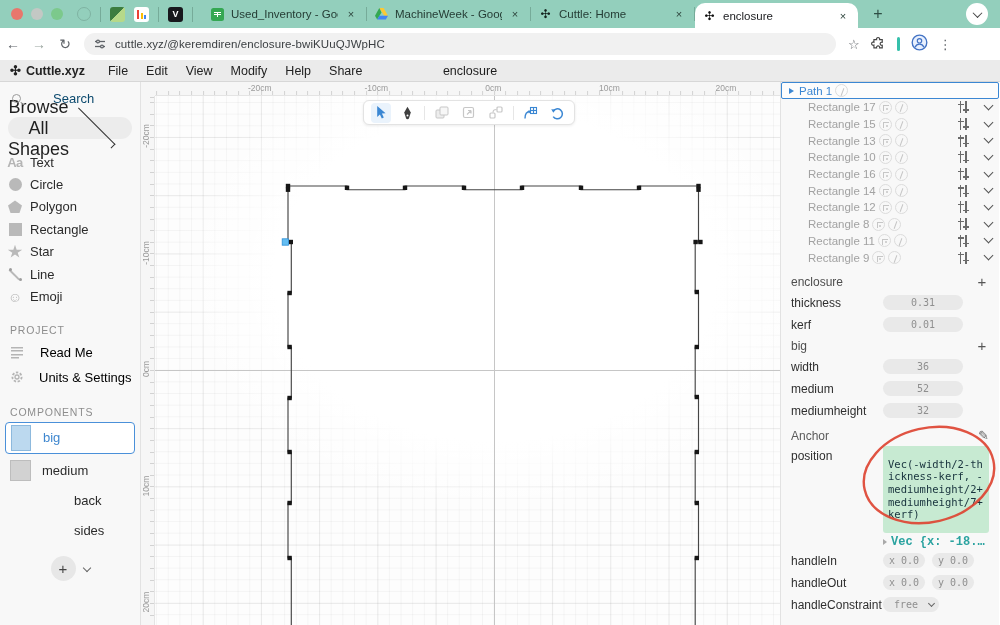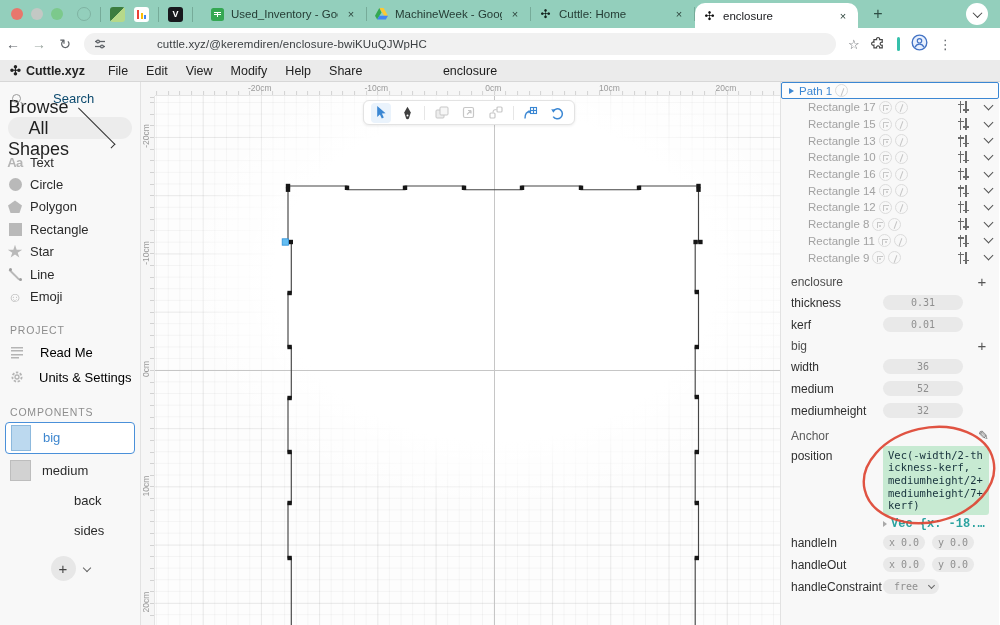--- a/index.html
+++ b/index.html
@@ -34,21 +34,21 @@
   .fav { width:13px; height:13px; flex:0 0 13px; display:flex; align-items:center; justify-content:center; }
   .fav-sheets { background:#34a853; border-radius:2.5px;
      background-image:linear-gradient(#fff,#fff),linear-gradient(#fff,#fff),linear-gradient(#fff,#fff);
      background-size:7px 1px,7px 1px,1px 5px; background-position:3px 4px,3px 6.5px,6px 4px; background-repeat:no-repeat; }
   .fav-cuttle { font-size:12px; color:#14231e; line-height:1; }
   .tab.active .fav-cuttle { color:#111; }
 
   .urlbar { height:32px; background:#fff; display:flex; align-items:center; }
   .nav-ic { font-size:14px; color:#5f6368; width:26px; text-align:center; }
   .nav-ic.fwd { color:#9aa59f; }
-  .omnibox { height:22px; background:#f1f1f1; border-radius:12px; flex:0 0 752px; margin-left:6px; display:flex; align-items:center; padding:0 10px;gap:42px; }
+  .omnibox { height:22px; background:#f1f1f1; border-radius:12px; flex:0 0 752px; margin-left:6px; display:flex; align-items:center; padding:0 10px; }
   .omnibox .site-ic { margin-right:9px; display:flex; }
   .url-text { font-size:11.5px; color:#3c4043; letter-spacing:.1px; }
   .ub-right { display:flex; align-items:center; margin-left:12px; gap:11px; }
   .star { font-size:13px; color:#5f6368; }
   .teal-pin { width:3px; height:14px; border-radius:2px; background:#35c0ab; }
   .kebab { font-size:13px; color:#5f6368; letter-spacing:0; }
 
   
   .menubar { height:22px; background:#ebebeb; border-bottom:1px solid #d7d7d7; display:flex; align-items:center; position:relative; font-size:12.5px; color:#222; }
   .brand { display:flex; align-items:center; gap:5px; font-weight:bold; margin-left:10px; }
@@ -152,21 +152,21 @@
   .prop-row { height:22px; display:flex; align-items:center; }
   .prop-label { width:92px; font-size:12px; color:#2f2f2f; flex:0 0 92px; }
   .pill { height:15px; background:#e9e9e9; border-radius:8px; min-width:80px; display:flex; align-items:center; justify-content:center; font-family:"DejaVu Sans Mono", monospace; font-size:10px; color:#8f8f8f; }
   .pill.small { min-width:42px; margin-right:7px; }
   .pill.dd { min-width:56px; position:relative; padding-right:10px; }
   .dd-chev { position:absolute; right:5px; top:4px; width:5px; height:5px; border-right:1.4px solid #666; border-bottom:1.4px solid #666; transform:rotate(45deg); }
   .anchor-head { height:20px; margin-top:4px; display:flex; align-items:center; color:#5a5a5a; font-size:12px;justify-content:space-between; }
   .pencil { margin-left:auto; color:#666; font-size:13px; }
   .pos-row { display:flex; align-items:flex-start; margin-top:0; }
   .pos-row .prop-label { padding-top:3px; }
-  .code-box { width:106px; background:#c7ead2; border-radius:3px; padding:3px 5px; font-family:"DejaVu Sans Mono", monospace; font-size:10.5px; line-height:12.6px; color:#17323c; word-break:break-all; }
+  .code-box { width:106px; background:#c7ead2; border-radius:3px; padding:12px 5px; font-family:"DejaVu Sans Mono", monospace; font-size:10.5px; line-height:12.6px; color:#17323c; word-break:break-all; }
   .preview-row { margin-left:92px; height:15px; display:flex; align-items:center; margin-top:2px; white-space:nowrap; overflow:hidden; }
   .pv-tri { width:0; height:0; border-left:4px solid #a9a9a9; border-top:3px solid transparent; border-bottom:3px solid transparent; margin-right:4px; }
   .pv-text { font-family:Liberation Mono, monospace; font-size:12px; color:#2ba3a0; font-weight:bold; }
   .red-circle { position:absolute; left:858px; top:416px; width:142px; height:122px; z-index:50; pointer-events:none; }
 </style>
 </head>
 <body>
 
 <div class="tabstrip">
   <div class="traffic">

